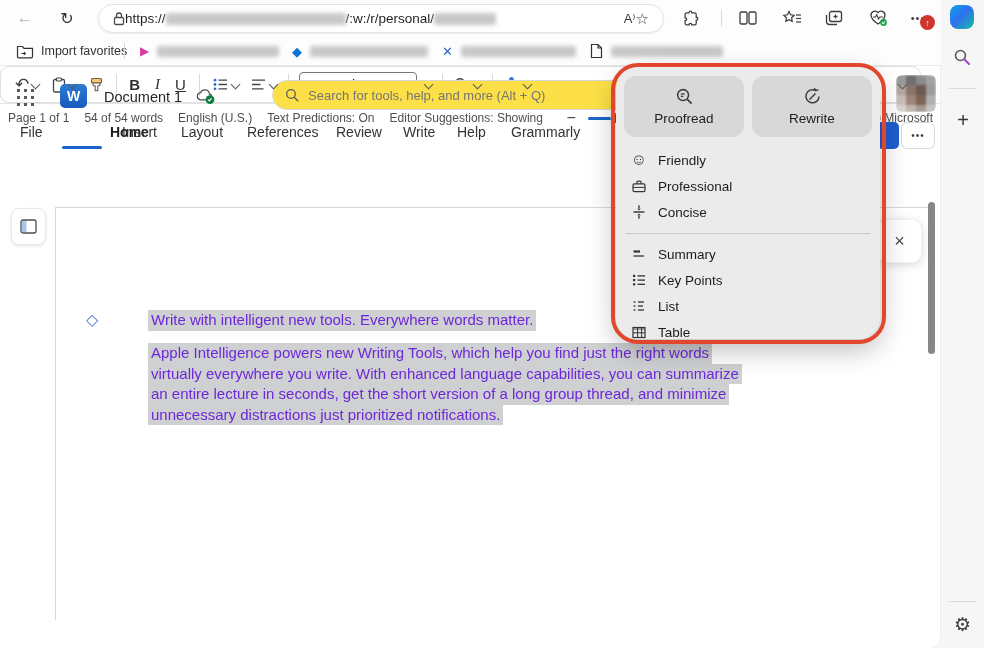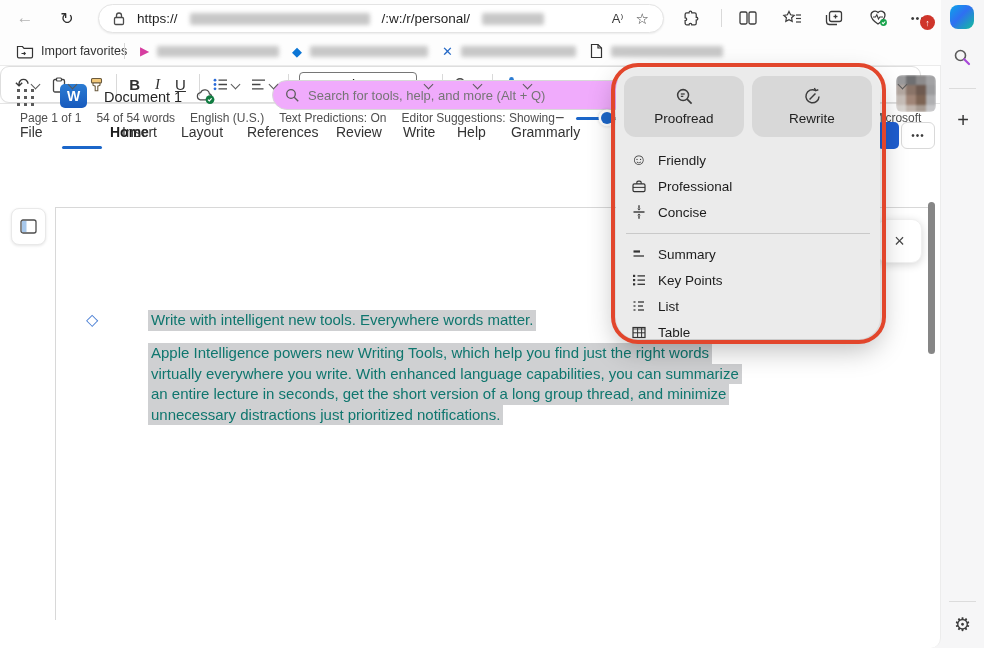--- a/index.html
+++ b/index.html
@@ -12,57 +12,57 @@
           transform:rotate(45deg); display:inline-block; flex:none; }
   .vsep { width:1px; background:#d9d9d9; align-self:center; }
   .blurblk { height:12px; border-radius:2px; background:#c7c7c7; filter:blur(2px); }
   
   #chrome { left:0; top:0; width:984px; height:36px; background:#fdfdfd; }
   #bookmarks { left:0; top:36px; width:941px; height:30px; background:#fdfdfd; border-bottom:1px solid #ebebeb; }
   #edge-sidebar { left:941px; top:0; width:43px; height:648px; background:#f6f6f7; }
   .chromebtn { display:flex; align-items:center; justify-content:center; cursor:pointer; }
   #urlbar { left:98px; top:4px; width:566px; height:29px; background:#fff; border:1px solid #e4e4e4;
             border-radius:15px; box-shadow:0 1px 2px rgba(0,0,0,.07); display:flex; align-items:center;
-            padding:0 14px; gap:12px; font-size:13.5px; color:#1f1f1f; }
+            padding:0 14px; gap:0; font-size:13.5px; color:#1f1f1f; }
   
   #content { left:0; top:66px; width:941px; height:582px; background:#fff;
              border-right:1px solid #ececec; border-radius:0 0 10px 0; overflow:hidden; }
   #waffle { width:20px; height:20px;
             background-image:radial-gradient(circle,#5b5b5b 1.7px,transparent 2px);
             background-size:7px 7px; }
   #wlogo { width:27px; height:24px; border-radius:5px; background:linear-gradient(180deg,#2b7cd3,#185abd);
            color:#fff; font-weight:bold; font-size:14px; display:flex; align-items:center; justify-content:center; }
-  #appsearch { left:272px; top:14px; width:368px; height:30px; border:1px solid #d8d8d8; background:#f0abfc;
+  #appsearch { left:272px; top:14px; width:368px; height:30px; border:1px solid #d8d8d8; background:#fde047;
                border-radius:15px; display:flex; align-items:center; padding:0 12px; gap:8px; }
   #appsearch input { border:none; outline:none; background:transparent; font-size:13px; width:300px;
                      font-family:inherit; color:#454545; }
   #avatar { left:896px; top:9px; width:40px; height:37px; border-radius:6px; overflow:hidden; cursor:pointer; }
   .menuitem { font-size:14px; color:#333; cursor:pointer; position:absolute; top:58px; }
   #ribbon { left:16px; top:92px; width:921px; height:37px; background:#fff; border:1px solid #dedede;
             border-radius:9px; display:flex; align-items:center; padding:0 14px; box-shadow:0 1px 2px rgba(0,0,0,.04); }
   .rbtn { display:flex; align-items:center; justify-content:center; cursor:pointer; flex:none; }
   .rlabel { font-size:15px; color:#2f2f2f; }
   #stylebox { width:118px; height:26px; border:1px solid #767676; border-radius:4px; display:flex;
               align-items:center; padding-left:10px; font-size:14px; color:#222; background:#fff; }
   
   #page { left:55px; top:141px; width:874px; height:413px; background:#fff;
           border-left:1px solid #d8d8d8; border-top:1px solid #d8d8d8; }
   .docline { display:block; width:fit-content; background:#cfd0d2; padding:0 3px; line-height:20.5px;
-             font-size:15px; color:#0f766e; white-space:nowrap; }
+             font-size:15px; color:#6d28d9; white-space:nowrap; }
   #navtoggle { left:11px; top:142px; width:35px; height:37px; background:#fff; border:1px solid #e9e9e9;
                border-radius:8px; box-shadow:0 1px 3px rgba(0,0,0,.1); display:flex; align-items:center;
                justify-content:center; cursor:pointer; }
   #closebtn { left:877px; top:153px; width:45px; height:44px; background:#fff; border:1px solid #f0f0f0;
               border-radius:10px; box-shadow:0 2px 8px rgba(0,0,0,.16); display:flex; align-items:center;
               justify-content:center; font-size:18px; color:#4a4a4a; cursor:pointer; z-index:20; }
   #docscroll { left:928px; top:136px; width:7px; height:152px; background:#868686; border-radius:3.5px;
                cursor:pointer; z-index:6; }
   
   #statusbar { left:0; top:554px; width:941px; height:28px; background:#fff; border-top:1px solid #e4e4e4;
-               display:flex; align-items:center; font-size:12px; color:#4f4f4f; padding:0 20px; }
+               display:flex; align-items:center; font-size:12px; color:#4f4f4f; padding:0 8px; }
   .stitem { cursor:pointer; flex:none; }
   
   #wt-panel { left:616px; top:68px; width:264px; height:271px; background:#ebebeb; border-radius:21px;
               box-shadow:0 10px 28px rgba(0,0,0,.28); z-index:40; padding:8px; }
   #wt-ring { left:611px; top:63px; width:275px; height:281px; border:4px solid #e2462c; border-radius:27px;
              z-index:41; pointer-events:none; }
   .wt-bigbtn { width:120px; height:61px; background:#d8d8d8; border-radius:12px; display:flex;
                flex-direction:column; align-items:center; justify-content:center; gap:5px;
                font-size:13.5px; color:#222; cursor:pointer; }
   .wt-row { display:flex; align-items:center; height:26px; padding-left:6px; gap:10px;

